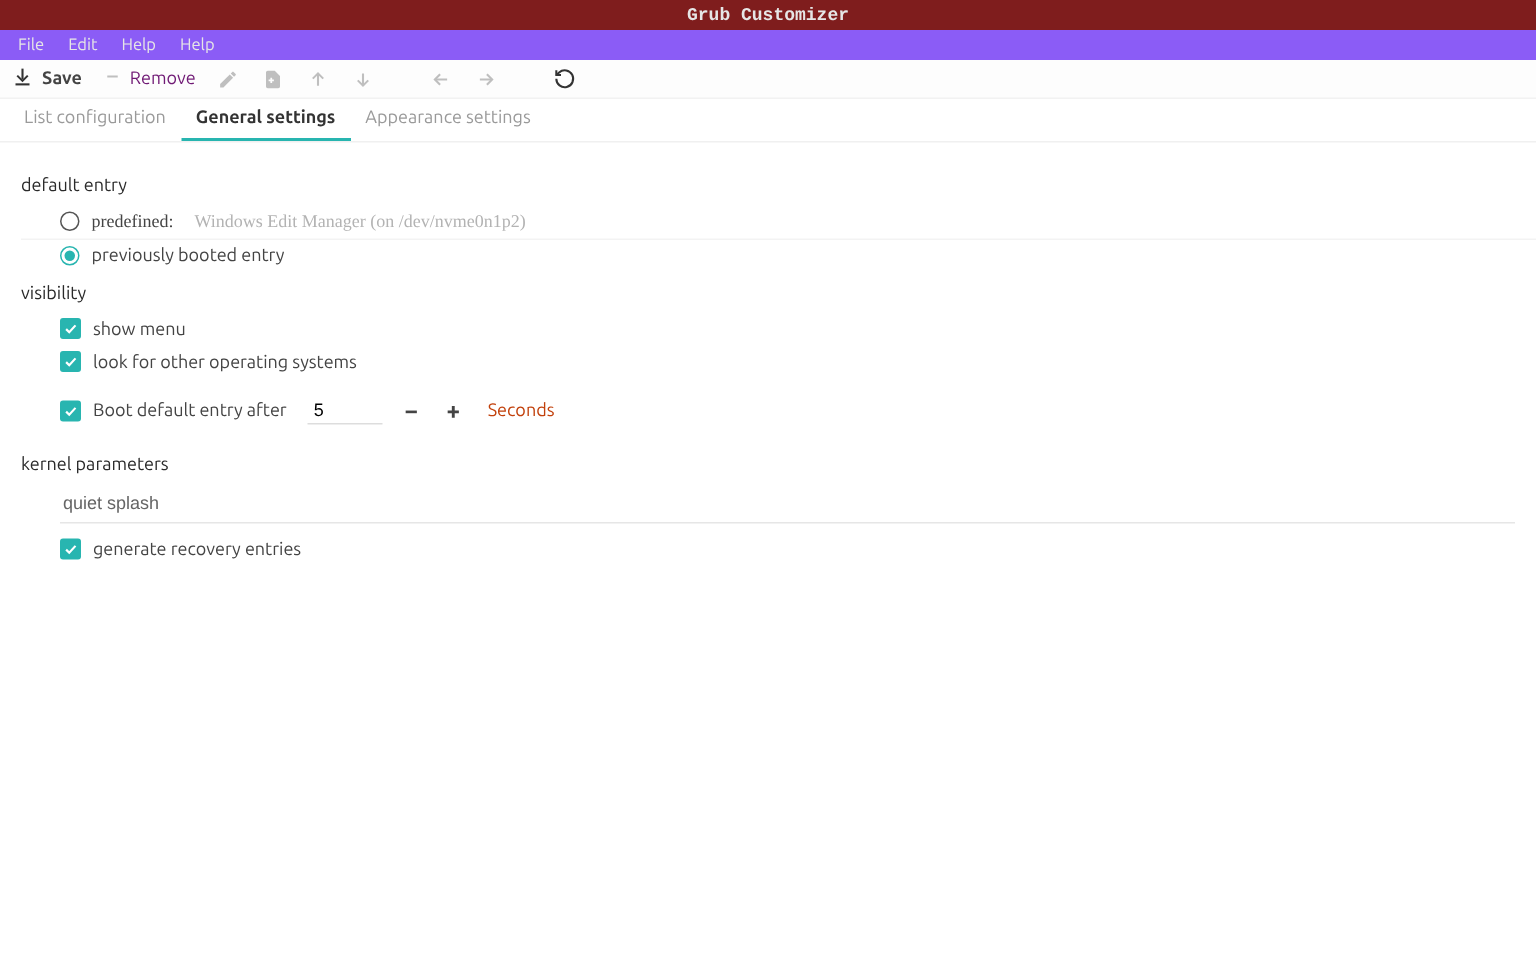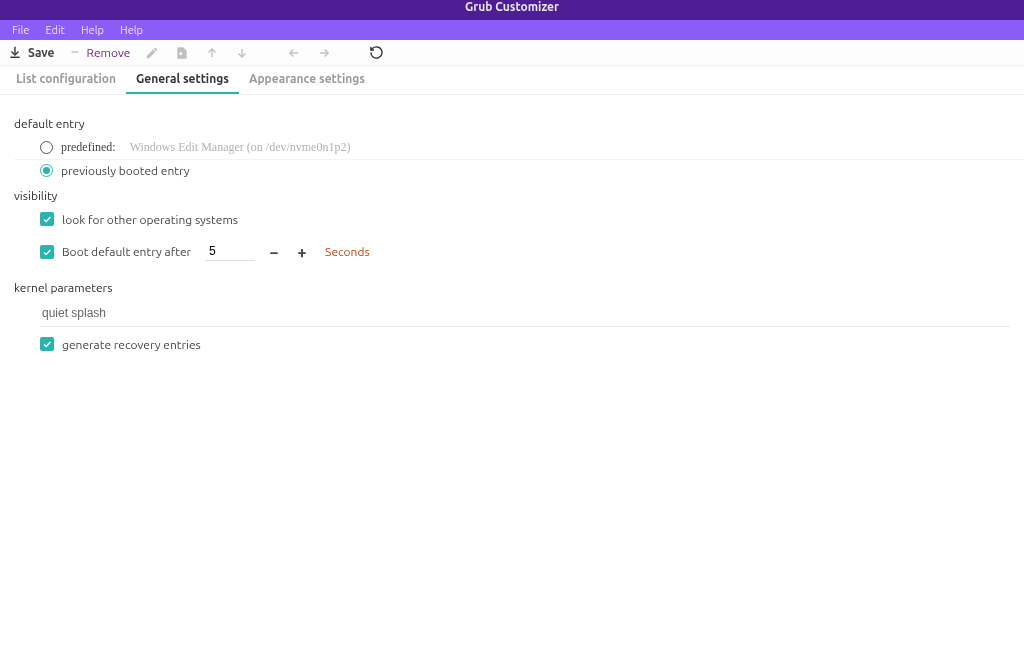--- a/index.html
+++ b/index.html
@@ -6,28 +6,29 @@
   body {
     font-family: -apple-system, BlinkMacSystemFont, "Segoe UI", Ubuntu, Cantarell, sans-serif;
     font-size: 12px;
     color: #333;
     background: #fff;
     width: 1024px;
     height: 649px;
     overflow: hidden;
   }
   .titlebar {
-    background: #4c1d95;
+    background: #7f1d1d;
     color: #e6e6e6;
     height: 20px;
     display: flex;
     justify-content: center;
-    align-items: flex-start;
+    align-items: center;
     font-weight: bold;
     font-size: 12px;
+    font-family: Liberation Mono, monospace;
   }
   .menubar {
     background: #8b5cf6;
     color: #e6e6e6;
     height: 20px;
     display: flex;
     align-items: center;
     padding: 0 4px;
     font-size: 11px;
   }
@@ -58,21 +59,20 @@
   .tabs {
     display: flex;
     padding: 0 6px;
     border-bottom: 1px solid #f0f0f0;
     font-size: 12px;
   }
   .tab {
     padding: 6px 10px 7px;
     color: #9a9a9a;
     cursor: pointer;
-    font-weight: bold;
   }
   .tab.active {
     color: #333;
     font-weight: 600;
     border-bottom: 2px solid #28b5b0;
   }
   .content {
     padding: 14px 14px;
   }
   .section-title {
@@ -236,20 +236,28 @@
     <span>previously booted entry</span>
   </div>
 
   <div class="section-title">visibility</div>
   <div class="row">
     <span class="checkbox">
       <svg viewBox="0 0 24 24" stroke="#fff" stroke-width="3.5" fill="none">
           <polyline points="5 13 10 18 20 7"></polyline>
         </svg>
     </span>
+    <span>show menu</span>
+  </div>
+  <div class="row">
+    <span class="checkbox">
+      <svg viewBox="0 0 24 24" stroke="#fff" stroke-width="3.5" fill="none">
+          <polyline points="5 13 10 18 20 7"></polyline>
+        </svg>
+    </span>
     <span>look for other operating systems</span>
   </div>
   <div class="row" style="margin-top:8px">
     <span class="checkbox">
       <svg viewBox="0 0 24 24" stroke="#fff" stroke-width="3.5" fill="none">
           <polyline points="5 13 10 18 20 7"></polyline>
         </svg>
     </span>
     <span>Boot default entry after</span>
     <div class="spin-wrap">

